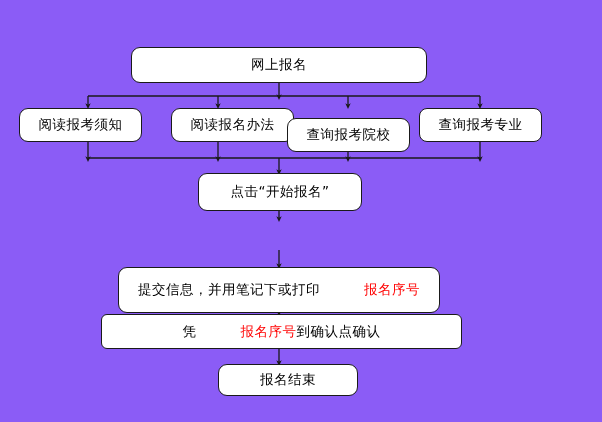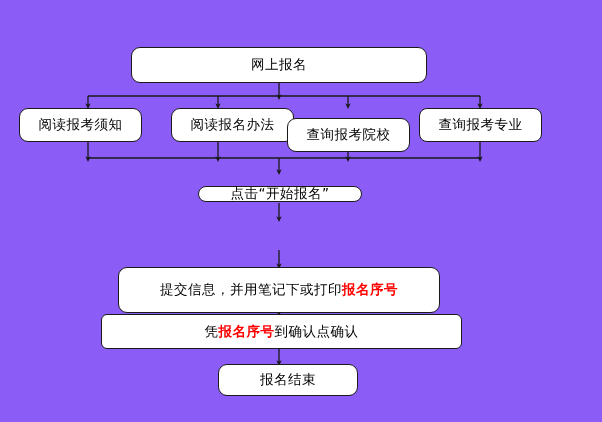--- a/index.html
+++ b/index.html
@@ -32,22 +32,23 @@
     color: #000000;
     font-size: 13.5px;
     line-height: 1;
     letter-spacing: 0.5px;
   }
   .node .txt {
     display: inline-block;
   }
   .hl {
     color: #ff0000;
-    font-weight: bold;
+    font-weight: normal;
     letter-spacing: 0.5px;
+    padding-left: 44px;
   }
   svg.edges {
     position: absolute;
     left: 0;
     top: 0;
     width: 602px;
     height: 422px;
     pointer-events: none;
   }
 </style>
@@ -105,21 +106,21 @@
   </div>
 
   <div class="node" style="left:287px; top:108px; width:123px; height:34px;margin-top:10px;">
     <span class="txt">查询报考院校</span>
   </div>
 
   <div class="node" style="left:419px; top:108px; width:123px; height:34px;border-radius:8px;">
     <span class="txt">查询报考专业</span>
   </div>
 
-  <div class="node" style="left:198px; top:186px; width:164px; height:16px;text-align:right;">
+  <div class="node" style="left:198px; top:173px; width:164px; height:38px;text-align:right;">
     <span class="txt">点击“开始报名”</span>
   </div>
 
 
   <div class="node" style="left:118px; top:267px; width:322px; height:46px;">
     <span class="txt">提交信息，并用笔记下或打印</span>
       <span class="txt hl">报名序号</span>
   </div>
 
   <div class="node" style="left:101px; top:314px; width:361px; height:35px; border-radius:6px;">

